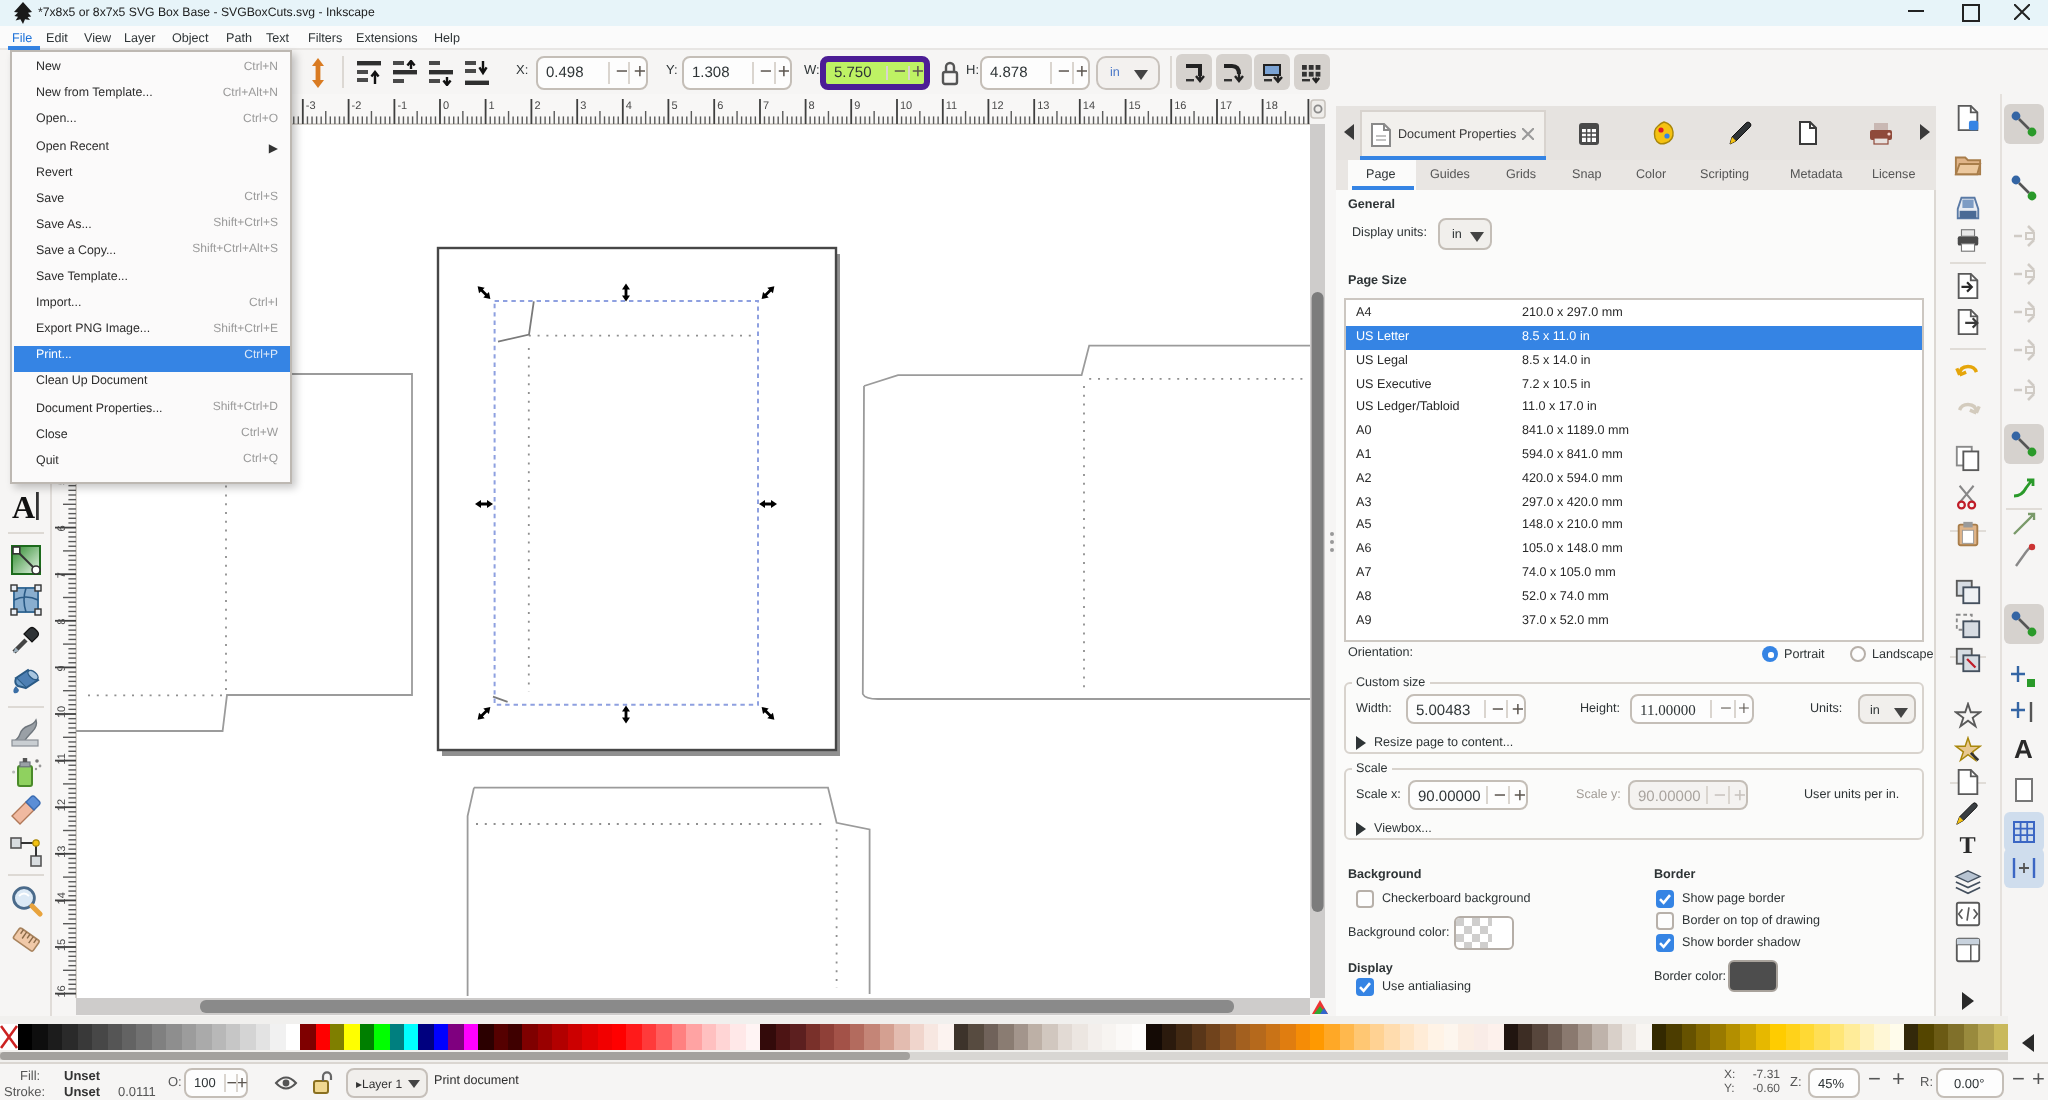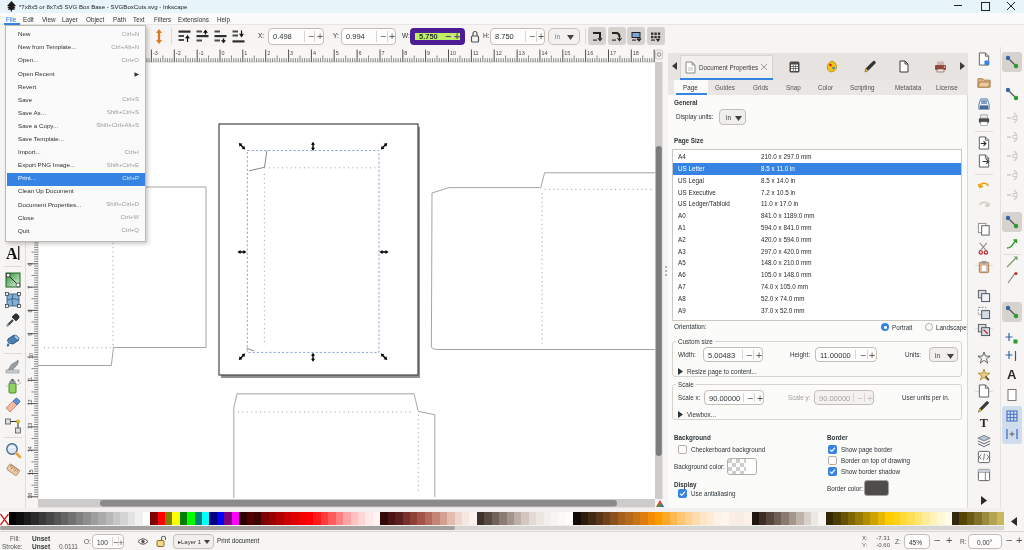--- a/index.html
+++ b/index.html
@@ -61,41 +61,41 @@
 <span style="position:absolute;left:258px;top:7px;font-size:6.5px;color:#2e3436;white-space:nowrap;">X:</span>
 <div style="position:absolute;left:268px;top:2.5px;width:56px;height:17px;background:#fdfdfd;border:1px solid #c4beb7;border-radius:4px;box-sizing:border-box;">
       <span style="position:absolute;left:4px;top:50%;transform:translateY(-50%);font-size:7.5px;color:#2e3436;">0.498</span>
       <span style="position:absolute;right:12px;top:50%;transform:translate(50%,-50%);font-size:10.5px;color:#5c5650;">−</span>
       <span style="position:absolute;right:3px;top:50%;transform:translate(50%,-50%);font-size:10.5px;color:#5c5650;">+</span>
       <span style="position:absolute;right:18px;top:2px;bottom:2px;width:1px;background:#dad5cf;"></span>
       <span style="position:absolute;right:8px;top:2px;bottom:2px;width:1px;background:#dad5cf;"></span>
     </div>
 <span style="position:absolute;left:333px;top:7px;font-size:6.5px;color:#2e3436;white-space:nowrap;">Y:</span>
 <div style="position:absolute;left:341px;top:2.5px;width:55px;height:17px;background:#fdfdfd;border:1px solid #c4beb7;border-radius:4px;box-sizing:border-box;">
-      <span style="position:absolute;left:4px;top:50%;transform:translateY(-50%);font-size:7.5px;color:#2e3436;">0.994</span>
+      <span style="position:absolute;left:4px;top:50%;transform:translateY(-50%);font-size:7.5px;color:#2e3436;">1.308</span>
       <span style="position:absolute;right:12px;top:50%;transform:translate(50%,-50%);font-size:10.5px;color:#5c5650;">−</span>
       <span style="position:absolute;right:3px;top:50%;transform:translate(50%,-50%);font-size:10.5px;color:#5c5650;">+</span>
       <span style="position:absolute;right:18px;top:2px;bottom:2px;width:1px;background:#dad5cf;"></span>
       <span style="position:absolute;right:7px;top:2px;bottom:2px;width:1px;background:#dad5cf;"></span>
     </div>
 <span style="position:absolute;left:402px;top:7px;font-size:6.5px;color:#2e3436;white-space:nowrap;">W:</span>
-<div style="position:absolute;left:410px;top:2.5px;width:55px;height:17px;background:#bef264;border:5px solid #4c1d95;border-radius:4px;box-sizing:border-box;font-weight:bold;">
+<div style="position:absolute;left:410px;top:2.5px;width:55px;height:17px;background:#bef264;border:3px solid #4c1d95;border-radius:4px;box-sizing:border-box;">
       <span style="position:absolute;left:4px;top:50%;transform:translateY(-50%);font-size:7.5px;color:#2e3436;">5.750</span>
       <span style="position:absolute;right:12px;top:50%;transform:translate(50%,-50%);font-size:10.5px;color:#5c5650;">−</span>
       <span style="position:absolute;right:3px;top:50%;transform:translate(50%,-50%);font-size:10.5px;color:#5c5650;">+</span>
       <span style="position:absolute;right:18px;top:2px;bottom:2px;width:1px;background:#dad5cf;"></span>
       <span style="position:absolute;right:7px;top:2px;bottom:2px;width:1px;background:#dad5cf;"></span>
     </div>
 <svg class="abs" style="left:470px;top:5px" width="10" height="13" viewBox="0 0 10 13">
       <rect x="1.5" y="6" width="7" height="6" rx="1" fill="none" stroke="#555" stroke-width="1.2"></rect>
       <path d="M3 6 V3.5 a2 2 0 0 1 4 0 V6" fill="none" stroke="#555" stroke-width="1.2"></path>
     </svg>
 <span style="position:absolute;left:483px;top:7px;font-size:6.5px;color:#2e3436;white-space:nowrap;">H:</span>
 <div style="position:absolute;left:490px;top:2.5px;width:55px;height:17px;background:#fdfdfd;border:1px solid #c4beb7;border-radius:4px;box-sizing:border-box;">
-      <span style="position:absolute;left:4px;top:50%;transform:translateY(-50%);font-size:7.5px;color:#2e3436;">8.750</span>
+      <span style="position:absolute;left:4px;top:50%;transform:translateY(-50%);font-size:7.5px;color:#2e3436;">4.878</span>
       <span style="position:absolute;right:12px;top:50%;transform:translate(50%,-50%);font-size:10.5px;color:#5c5650;">−</span>
       <span style="position:absolute;right:3px;top:50%;transform:translate(50%,-50%);font-size:10.5px;color:#5c5650;">+</span>
       <span style="position:absolute;right:18px;top:2px;bottom:2px;width:1px;background:#dad5cf;"></span>
       <span style="position:absolute;right:7px;top:2px;bottom:2px;width:1px;background:#dad5cf;"></span>
     </div>
 <div class="abs" style="left:548px;top:2.5px;width:32px;height:17px;background:#f3f1ef;border:1px solid #c8c2bc;border-radius:5px;box-sizing:border-box;">
       <span style="position:absolute;left:6px;top:4.5px;font-size:6.3px;color:#4a78c8;">in</span>
       <svg style="position:absolute;right:5px;top:6.5px" width="7" height="5">
         <path d="M0 0 L7 0 L3.5 5 Z" fill="#444"></path>
       </svg>
@@ -862,21 +862,21 @@
 <span class="abs" style="left:8px;top:290.5px;font-size:6.3px;color:#2e3436;background:#fbfbfa;padding:0 2px;">Custom size</span>
 <span style="position:absolute;left:10px;top:304px;font-size:6.3px;color:#2e3436;white-space:nowrap;">Width:</span>
 <div style="position:absolute;left:35px;top:300px;width:60px;height:15px;background:#fdfdfd;border:1px solid #c4beb7;border-radius:4px;box-sizing:border-box;">
       <span style="position:absolute;left:4px;top:50%;transform:translateY(-50%);font-size:7.5px;color:#2e3436;">5.00483</span>
       <span style="position:absolute;right:13px;top:50%;transform:translate(50%,-50%);font-size:10.5px;color:#5c5650;">−</span>
       <span style="position:absolute;right:3px;top:50%;transform:translate(50%,-50%);font-size:10.5px;color:#5c5650;">+</span>
       <span style="position:absolute;right:19px;top:2px;bottom:2px;width:1px;background:#dad5cf;"></span>
       <span style="position:absolute;right:8px;top:2px;bottom:2px;width:1px;background:#dad5cf;"></span>
     </div>
 <span style="position:absolute;left:122px;top:304px;font-size:6.3px;color:#2e3436;white-space:nowrap;">Height:</span>
-<div style="position:absolute;left:147px;top:300px;width:62px;height:15px;background:#fdfdfd;border:1px solid #c4beb7;border-radius:4px;box-sizing:border-box;">
+<div style="position:absolute;left:147px;top:300px;width:62px;height:15px;background:#fdfdfd;border:1px solid #c4beb7;border-radius:4px;box-sizing:border-box;font-family:Liberation Serif, serif;">
       <span style="position:absolute;left:4px;top:50%;transform:translateY(-50%);font-size:7.5px;color:#2e3436;">11.00000</span>
       <span style="position:absolute;right:13px;top:50%;transform:translate(50%,-50%);font-size:10.5px;color:#5c5650;">−</span>
       <span style="position:absolute;right:4px;top:50%;transform:translate(50%,-50%);font-size:10.5px;color:#5c5650;">+</span>
       <span style="position:absolute;right:20px;top:2px;bottom:2px;width:1px;background:#dad5cf;"></span>
       <span style="position:absolute;right:8px;top:2px;bottom:2px;width:1px;background:#dad5cf;"></span>
     </div>
 <span style="position:absolute;left:237px;top:304px;font-size:6.3px;color:#2e3436;white-space:nowrap;">Units:</span>
 <div class="abs" style="left:261px;top:300px;width:29px;height:15px;background:#f1efec;border:1px solid #c4beb7;border-radius:4px;box-sizing:border-box;">
       <span style="position:absolute;left:5px;top:3.5px;font-size:6.3px;color:#2e3436;">in</span>
       <svg style="position:absolute;right:3px;top:5.5px" width="7" height="5">

